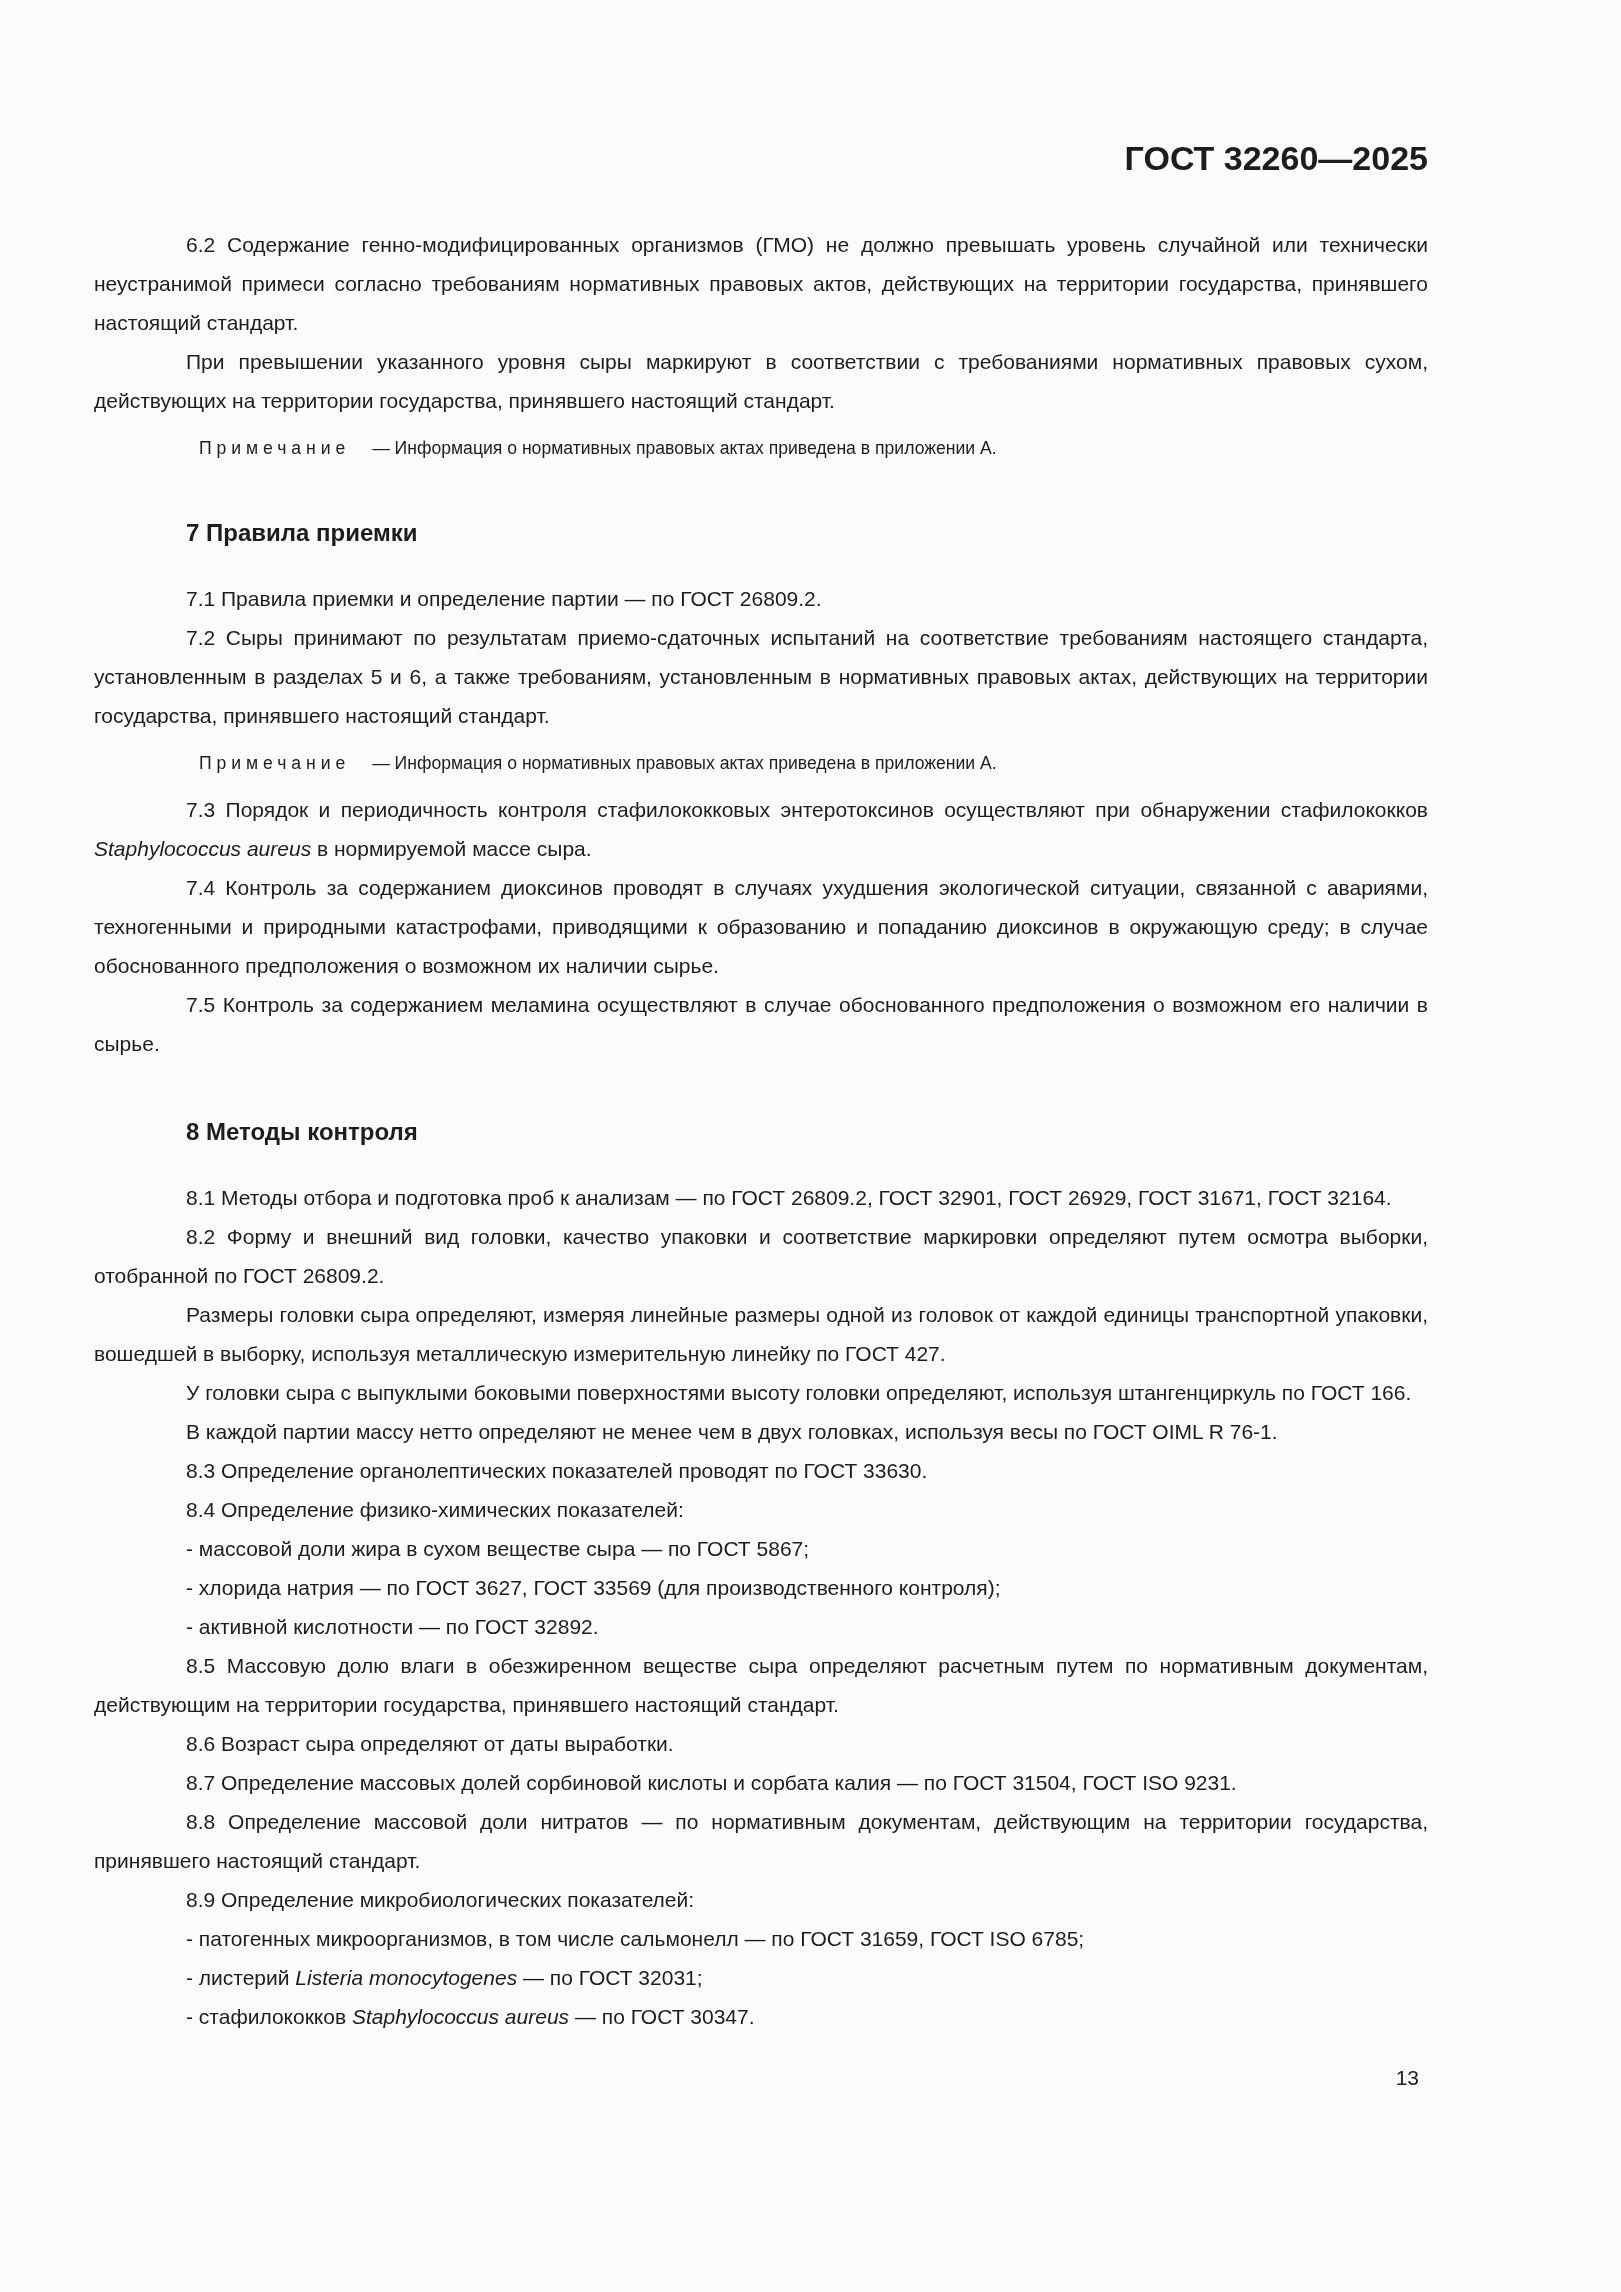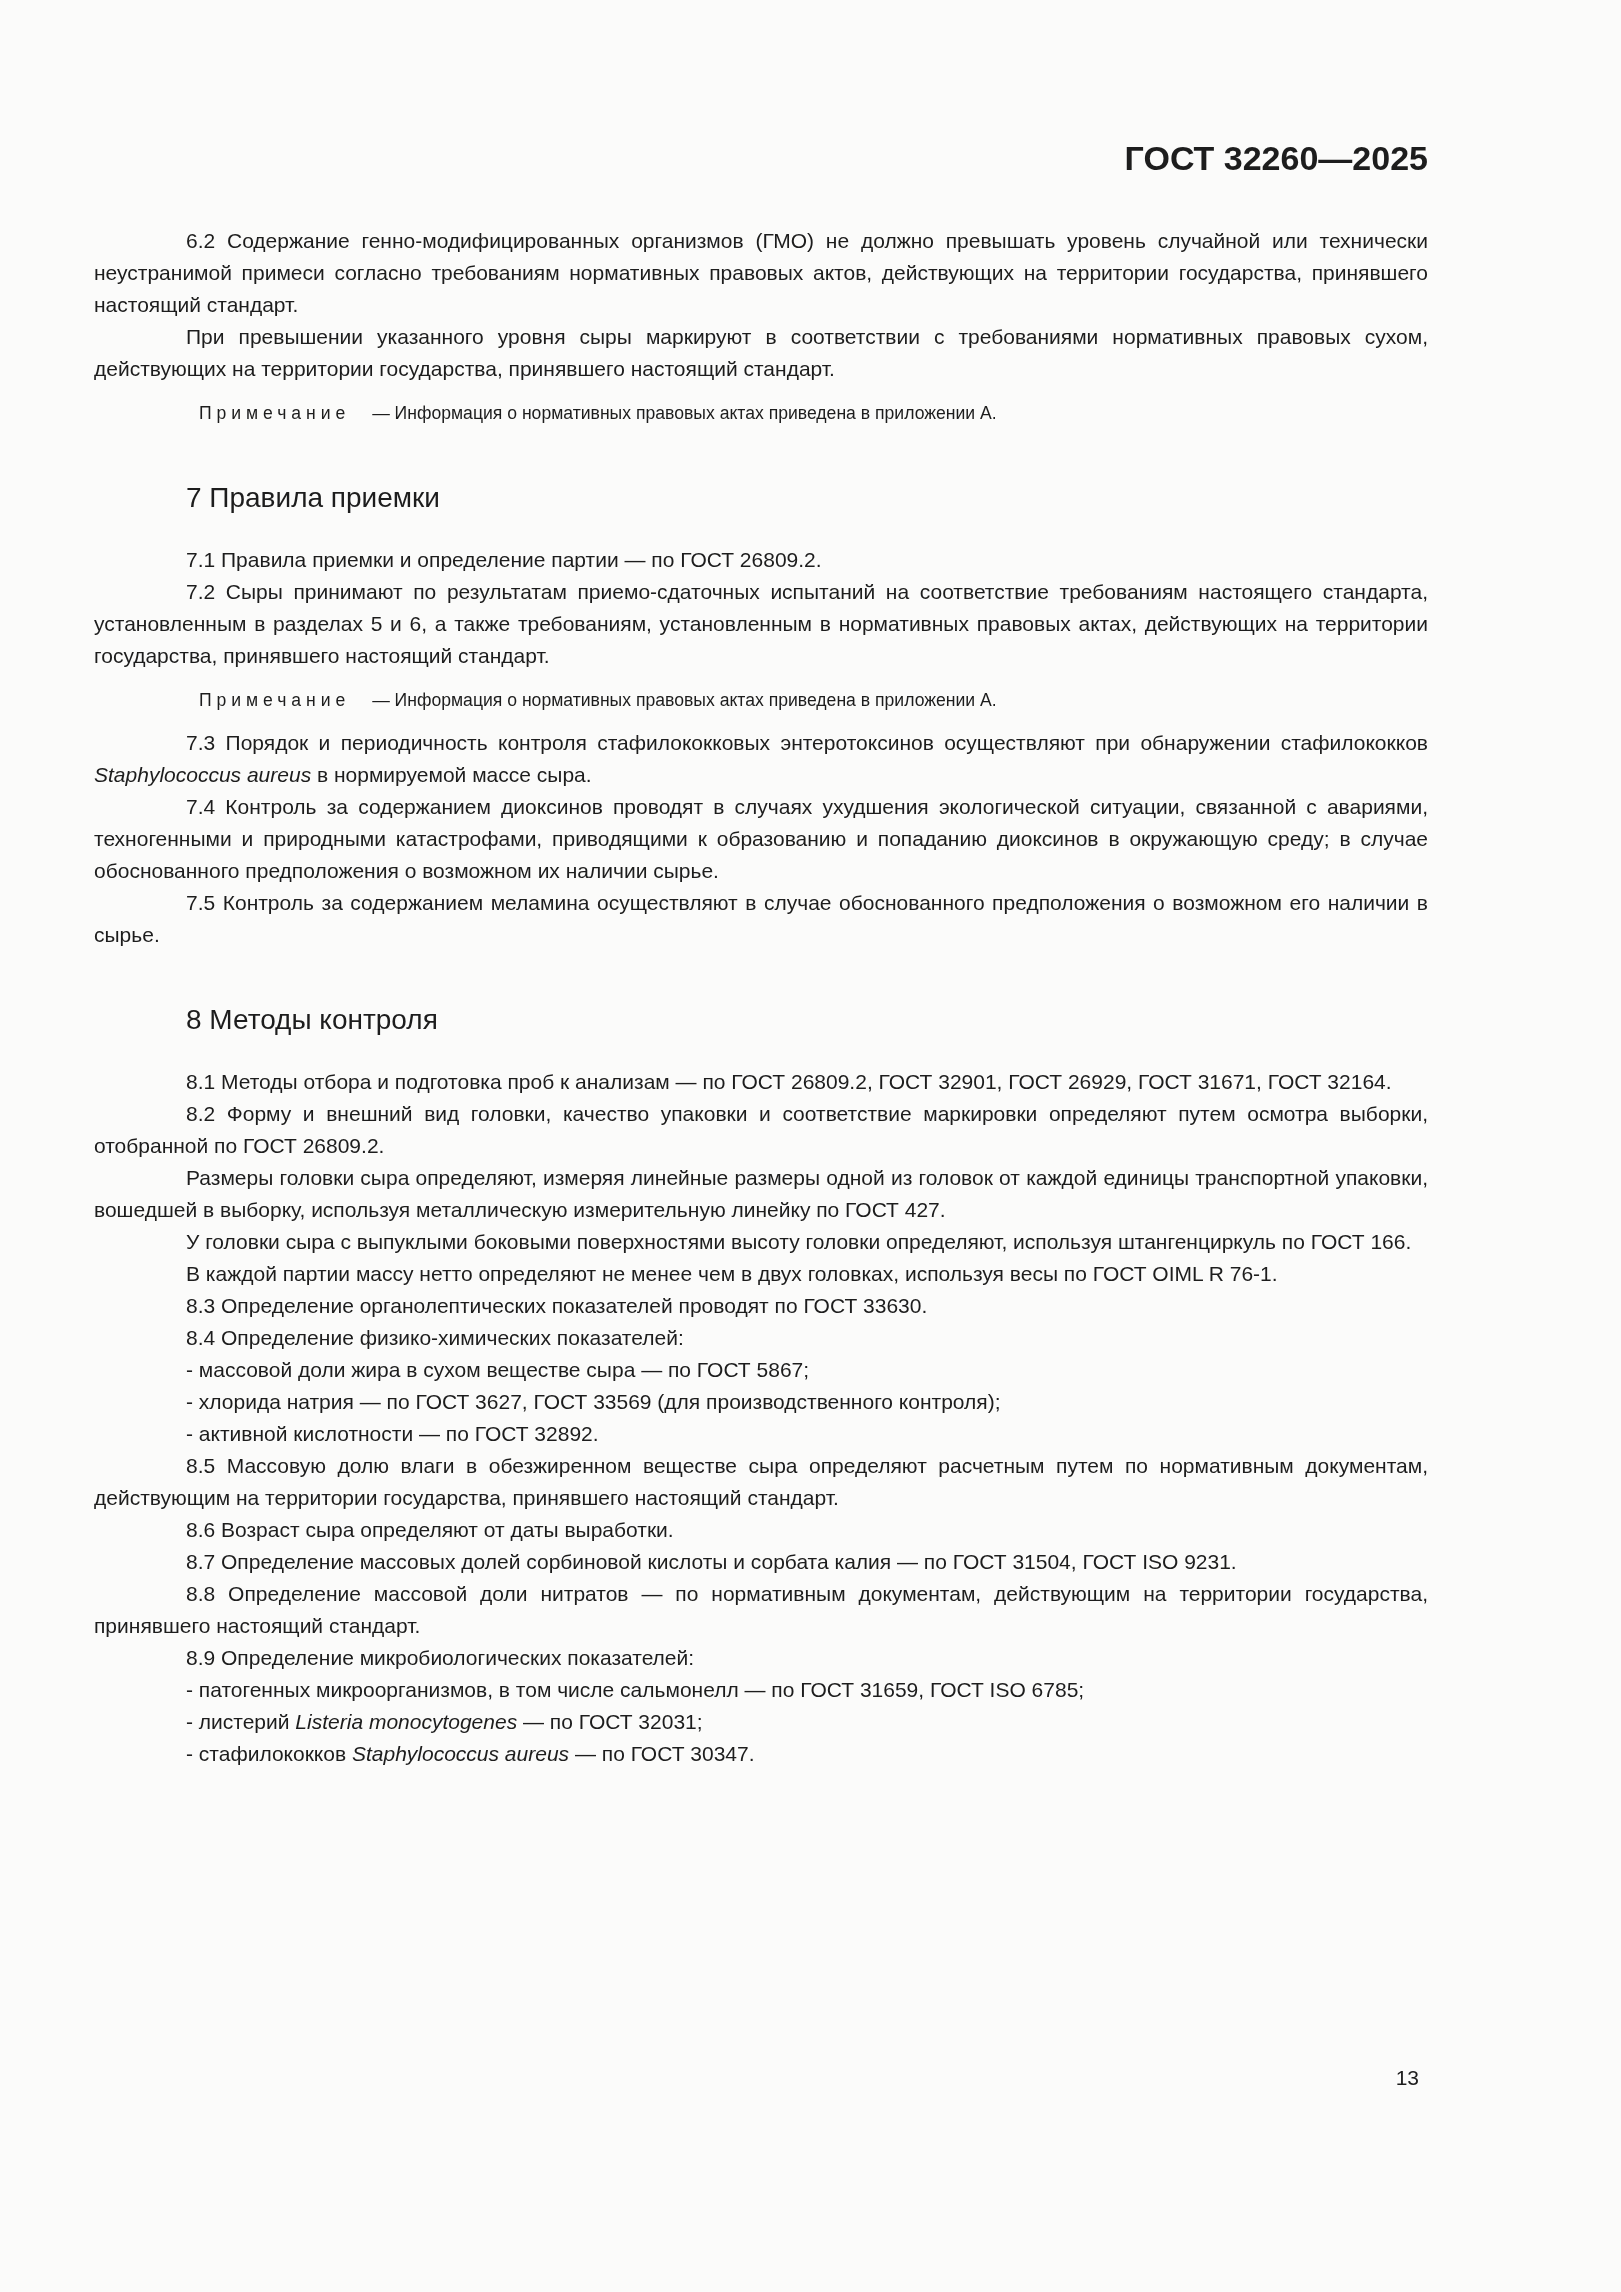--- a/index.html
+++ b/index.html
@@ -23,43 +23,43 @@
   }
   .doc-header {
     font-size: 34px;
     line-height: 35px;
     font-weight: bold;
     text-align: right;
     margin: 0 0 49px 0;
   }
   .p {
     font-size: 21px;
-    line-height: 32px;
+    line-height: 39px;
     text-align: justify;
     text-indent: 92px;
     margin: 0;
     hyphens: manual;
   }
   .note {
     font-size: 17.6px;
     line-height: 32px;
     margin: 11.8px 0;
     text-indent: 81px;
   }
   .note-label {
     letter-spacing: 0.28em;
     margin-left: 24px;
   }
   .note-text {
     margin-left: 22px;
   }
   .h {
-    font-size: 28px;
+    font-size: 24px;
     line-height: 35px;
-    font-weight: normal;
+    font-weight: bold;
     margin: 51px 0 29px 0;
     text-indent: 92px;
   }
   .it {
     font-style: italic;
   }
   .pagenum {
     position: absolute;
     top: 2062px;
     right: 202px;

